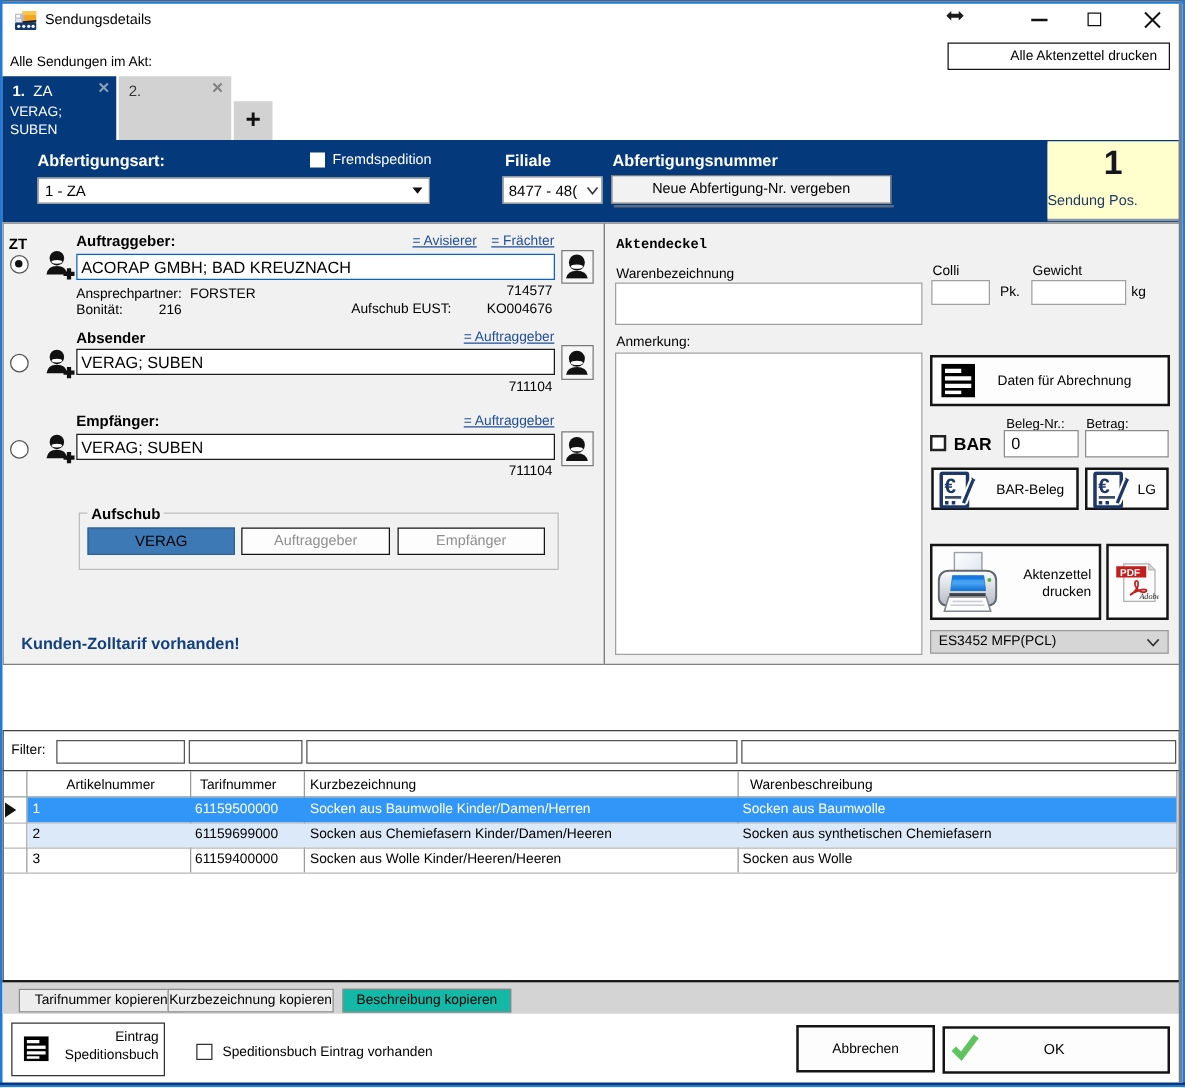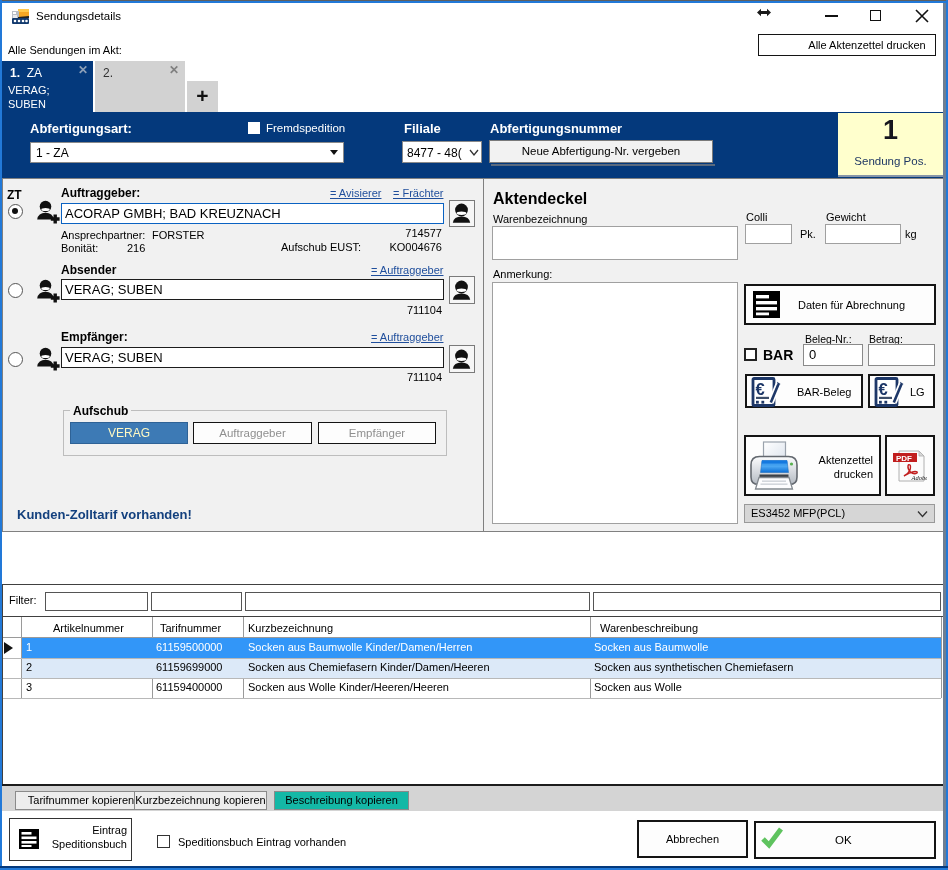--- a/index.html
+++ b/index.html
@@ -78,21 +78,21 @@
     <div class="abs" style="left:4px;top:4px;font-size:12px;">8477 - 48(</div>
     <svg class="abs" style="right:2px;top:7px;" width="10" height="8" viewBox="0 0 10 8">
         <path d="M1 1 L5 6 L9 1" stroke="#333" stroke-width="1.3" fill="none"></path>
       </svg>
   </div>
   <div class="abs white" style="left:490px;top:121px;font-size:13px;font-weight:bold;">Abfertigungsnummer</div>
   <div class="abs" style="left:489px;top:140px;width:224px;height:23px;background:#f2f2f2;border:1px solid #7a7a7a;box-sizing:border-box;text-align:center;font-size:11.5px;line-height:21px;white-space:nowrap;">Neue Abfertigung-Nr. vergeben</div>
   <div class="abs" style="left:491px;top:164px;width:224px;height:2px;background:#5a6a7e;"></div>
   <div class="abs" style="left:838px;top:113px;width:105px;height:62px;background:#ffffcd;box-shadow:0 2px 0 #8896a8;">
     <div class="abs" style="left:0;top:2px;width:100%;text-align:center;font-size:27px;font-weight:bold;color:#16161e;">1</div>
-    <div class="abs" style="left:0;top:42px;width:100%;text-align:center;font-size:11.5px;color:#1f3864;">Sendung Pos.</div>
+    <div class="abs" style="left:0;top:42px;width:100%;text-align:left;font-size:11.5px;color:#1f3864;">Sendung Pos.</div>
   </div>
 
   <div class="abs" style="left:2px;top:178px;width:482px;height:354px;background:#f1f1f1;border:1px solid #808080;box-sizing:border-box;"></div>
   <div class="abs" style="left:483px;top:178px;width:462px;height:354px;background:#f1f1f1;border:1px solid #808080;box-sizing:border-box;"></div>
 
   <div class="abs bold" style="left:7px;top:188px;font-size:12px;">ZT</div>
 
   <div class="abs" style="left:8px;top:204px;width:13px;height:13px;border:1px solid #555;border-radius:50%;background:#fff;"></div>
   <div class="abs" style="left:12px;top:208px;width:6px;height:6px;border-radius:50%;background:#111;"></div>
   <div class="abs" style="left:8px;top:283px;width:13px;height:13px;border:1px solid #555;border-radius:50%;background:#fff;"></div>
@@ -153,27 +153,27 @@
     <path d="M0.8 19.8 Q1.8 13.6 9.5 13.6 Q17.2 13.6 18.2 19.8 Z" fill="#111"></path>
   </svg>
   <svg class="abs" style="left:452px;top:349px;" width="19" height="20" viewBox="0 0 19 20">
     <circle cx="9.5" cy="7" r="6.4" fill="#111"></circle>
     <ellipse cx="9.5" cy="10.3" rx="4.9" ry="1.7" fill="#fff"></ellipse>
     <path d="M0.8 19.8 Q1.8 13.6 9.5 13.6 Q17.2 13.6 18.2 19.8 Z" fill="#111"></path>
   </svg>
 
   <div class="abs" style="left:63px;top:410px;width:382px;height:44px;border:1px solid #bdbdbd;"></div>
   <div class="abs bold" style="left:70px;top:404px;font-size:12px;background:#f1f1f1;padding:0 3px;">Aufschub</div>
-  <div class="abs" style="left:70px;top:422px;width:118px;height:22px;background:#3d7ab5;border:1px solid #2e6296;box-sizing:border-box;text-align:center;color:#fef9c3;font-size:12px;line-height:20px;">VERAG</div>
+  <div class="abs" style="left:70px;top:422px;width:118px;height:22px;background:#3d7ab5;border:1px solid #2e6296;box-sizing:border-box;text-align:center;color:#000000;font-size:12px;line-height:20px;">VERAG</div>
   <div class="abs" style="left:193px;top:422px;width:119px;height:22px;background:#fdfdfd;border:1px solid #141414;box-sizing:border-box;text-align:center;color:#8f8f8f;font-size:11.5px;line-height:20px;">Auftraggeber</div>
   <div class="abs" style="left:318px;top:422px;width:118px;height:22px;background:#fdfdfd;border:1px solid #141414;box-sizing:border-box;text-align:center;color:#8f8f8f;font-size:11.5px;line-height:20px;">Empfänger</div>
 
   <div class="abs bold" style="left:17px;top:507px;font-size:13px;color:#13407e;">Kunden-Zolltarif vorhanden!</div>
 
-  <div class="abs bold" style="left:493px;top:190px;font-size:16px;">Aktendeckel</div>
+  <div class="abs bold" style="left:493px;top:190px;font-size:11px;font-family:Liberation Mono, monospace;">Aktendeckel</div>
   <div class="abs t12" style="left:493px;top:213px;">Warenbezeichnung</div>
   <div class="abs" style="left:492px;top:226px;width:246px;height:34px;border:1px solid #a0a0a0;box-sizing:border-box;background:#fff;"></div>
   <div class="abs t12" style="left:746px;top:211px;">Colli</div>
   <div class="abs" style="left:745px;top:224px;width:47px;height:20px;border:1px solid #a0a0a0;box-sizing:border-box;background:#fff;"></div>
   <div class="abs" style="left:800px;top:228px;font-size:11px;">Pk.</div>
   <div class="abs t12" style="left:826px;top:211px;">Gewicht</div>
   <div class="abs" style="left:825px;top:224px;width:76px;height:20px;border:1px solid #a0a0a0;box-sizing:border-box;background:#fff;"></div>
   <div class="abs" style="left:905px;top:228px;font-size:11px;">kg</div>
   <div class="abs t12" style="left:493px;top:268px;">Anmerkung:</div>
   <div class="abs" style="left:492px;top:282px;width:246px;height:242px;border:1px solid #a0a0a0;box-sizing:border-box;background:#fff;"></div>

